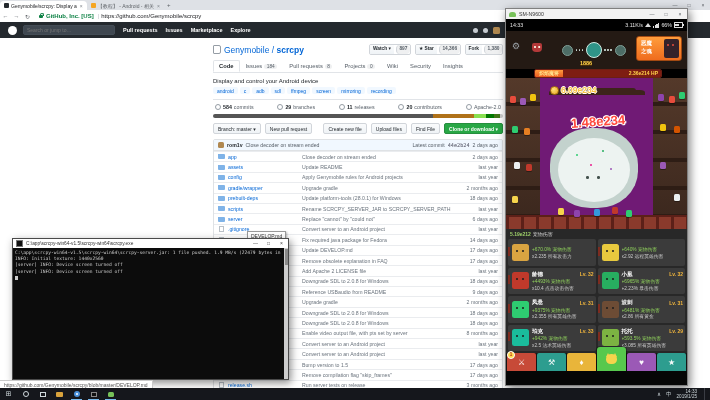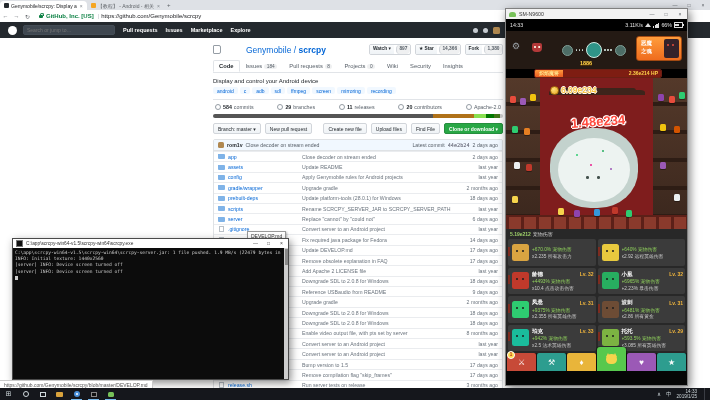--- a/index.html
+++ b/index.html
@@ -31,21 +31,21 @@
   
   .ghheader{position:absolute;left:0;top:22px;width:710px;height:16px;background:#24292e;display:flex;align-items:center;}
   .octo{width:9px;height:9px;border-radius:50%;background:#fff;margin:0 6px 0 8px;flex:0 0 auto;}
   .ghsearch{width:84px;height:8px;background:#3f4750;border:1px solid #444d56;border-radius:2px;color:#b3b9bf;font-size:5px;padding:0 3px;margin-right:8px;}
   .ghnav{color:#fff;font-weight:bold;font-size:5.5px;margin-right:8px;}
   .ghright{position:absolute;right:210px;display:flex;align-items:center;gap:5px;}
   .dot9{width:5px;height:5px;border-radius:50%;background:#c6cbd1;}
   .avatar{width:7px;height:7px;border-radius:1.5px;background:#b08850;}
   .ghpage{position:absolute;left:0;top:38px;width:710px;height:350px;background:#fff;}
   .container{width:290px;margin-left:213px;font-size:6px;color:#24292e;}
-  .repohead{display:flex;align-items:center;margin-top:6px;gap:22px;}
+  .repohead{display:flex;align-items:center;margin-top:6px;}
   .bookic{width:6px;height:7px;border:1px solid #959da5;border-radius:1px 2px 2px 1px;margin-right:3px;}
   .reponame{font-size:8.5px;color:#0366d6;}
   .reponame b{font-weight:bold;}
   .actions{margin-left:auto;display:flex;}
   .act{display:flex;font-size:4.8px;height:9px;line-height:8px;border:1px solid #d1d5da;border-radius:2px;overflow:hidden;margin-left:4px;background:#fff;}
   .act-l{background:linear-gradient(#fafbfc,#eff3f6);padding:0 3px;font-weight:bold;color:#24292e;}
   .act-c{padding:0 3px;border-left:1px solid #d1d5da;font-weight:bold;color:#24292e;}
   .rtabs{display:flex;margin-top:5px;border-bottom:1px solid #e1e4e8;align-items:flex-end;}
   .rtab{display:flex;align-items:center;padding:2px 5px;font-size:5.8px;color:#586069;border:1px solid transparent;}
   .rtab.active{color:#24292e;font-weight:bold;background:#fff;border-color:#e1e4e8;border-bottom-color:#fff;border-radius:2px 2px 0 0;}
@@ -114,21 +114,21 @@
   .sdots{display:flex;gap:1.5px;}
   .sdots i{width:1.6px;height:1.6px;border-radius:50%;background:#cfe0da;}
   .stagenum{position:absolute;left:60px;top:29px;width:40px;text-align:center;color:#ffd24a;font-weight:bold;font-size:5.5px;text-shadow:0 0.5px 0 #5e3a00;}
   .soul{position:absolute;right:5px;top:5px;width:44px;height:23px;background:linear-gradient(#ff9d3c,#ef6c1e);border:1px solid #a34a12;border-radius:3px;display:flex;}
   .soul-txt{flex:1;color:#fff;font-size:5.5px;font-weight:bold;padding:3px 0 0 4px;line-height:1.45;}
   .soul-ic{width:15px;background:#35222a;border-radius:2px;margin:2px;position:relative;}
   .soul-ic::after{content:"";position:absolute;left:3px;top:5px;width:2px;height:2px;background:#e74c3c;border-radius:50%;box-shadow:5px 0 0 #e74c3c;}
   .banner{position:absolute;left:28px;top:60px;width:128px;height:9px;display:flex;border-radius:2px;overflow:hidden;border:1px solid #6b1f14;box-sizing:border-box;z-index:2;}
   .banner-name{background:linear-gradient(#ff9a3d,#e85d20);color:#ffe08a;font-size:5px;font-weight:bold;padding:0 4px;line-height:7px;white-space:nowrap;}
   .banner-hp{flex:1;background:#7e1d12;color:#ffd24a;font-size:5px;font-weight:bold;line-height:7px;text-align:right;padding:0 3px;white-space:nowrap;}
-  .p-scene{position:absolute;left:0;top:69px;right:0;height:151px;background:#7f1d1d;overflow:hidden;}
+  .p-scene{position:absolute;left:0;top:69px;right:0;height:151px;background:#701a75;overflow:hidden;}
   .tower{position:absolute;top:0;bottom:12px;width:34px;background:linear-gradient(rgba(84,57,40,.88),rgba(60,40,30,.92));background-image:repeating-linear-gradient(180deg,rgba(0,0,0,0) 0 24px,#2e1d15 24px 28px),linear-gradient(#54392a,#3c281e);}
   .tower.l{left:0;} .tower.r{right:0;}
   .roof{position:absolute;left:52px;top:10px;width:78px;height:7px;background:#3d241b;border-radius:3px 3px 0 0;}
   .roof::before,.roof::after{content:"";position:absolute;top:2px;width:10px;height:5px;background:#3d241b;border-radius:50% 0 0 0;}
   .roof::before{left:-9px;} .roof::after{right:-9px;border-radius:0 50% 0 0;}
   .mane{position:absolute;left:44px;top:50px;width:88px;height:80px;background:#c3d2cd;border-radius:46%;}
   .bossbody{position:absolute;left:52px;top:60px;width:72px;height:64px;background:#edf3f1;border-radius:50%;}
   .bosseyes{position:absolute;left:80px;top:98px;width:2.5px;height:2.5px;background:#44524e;border-radius:50%;box-shadow:11px 0 0 #44524e;}
   .bridge{position:absolute;left:0;right:0;bottom:0;height:12px;background:#8a3a2c;border-top:2px solid #5c2018;background-image:repeating-linear-gradient(90deg,#5c2018 0 3px,rgba(0,0,0,0) 3px 15px);}
   .coinrow{position:absolute;left:44px;top:7px;display:flex;align-items:center;gap:2px;z-index:3;}

